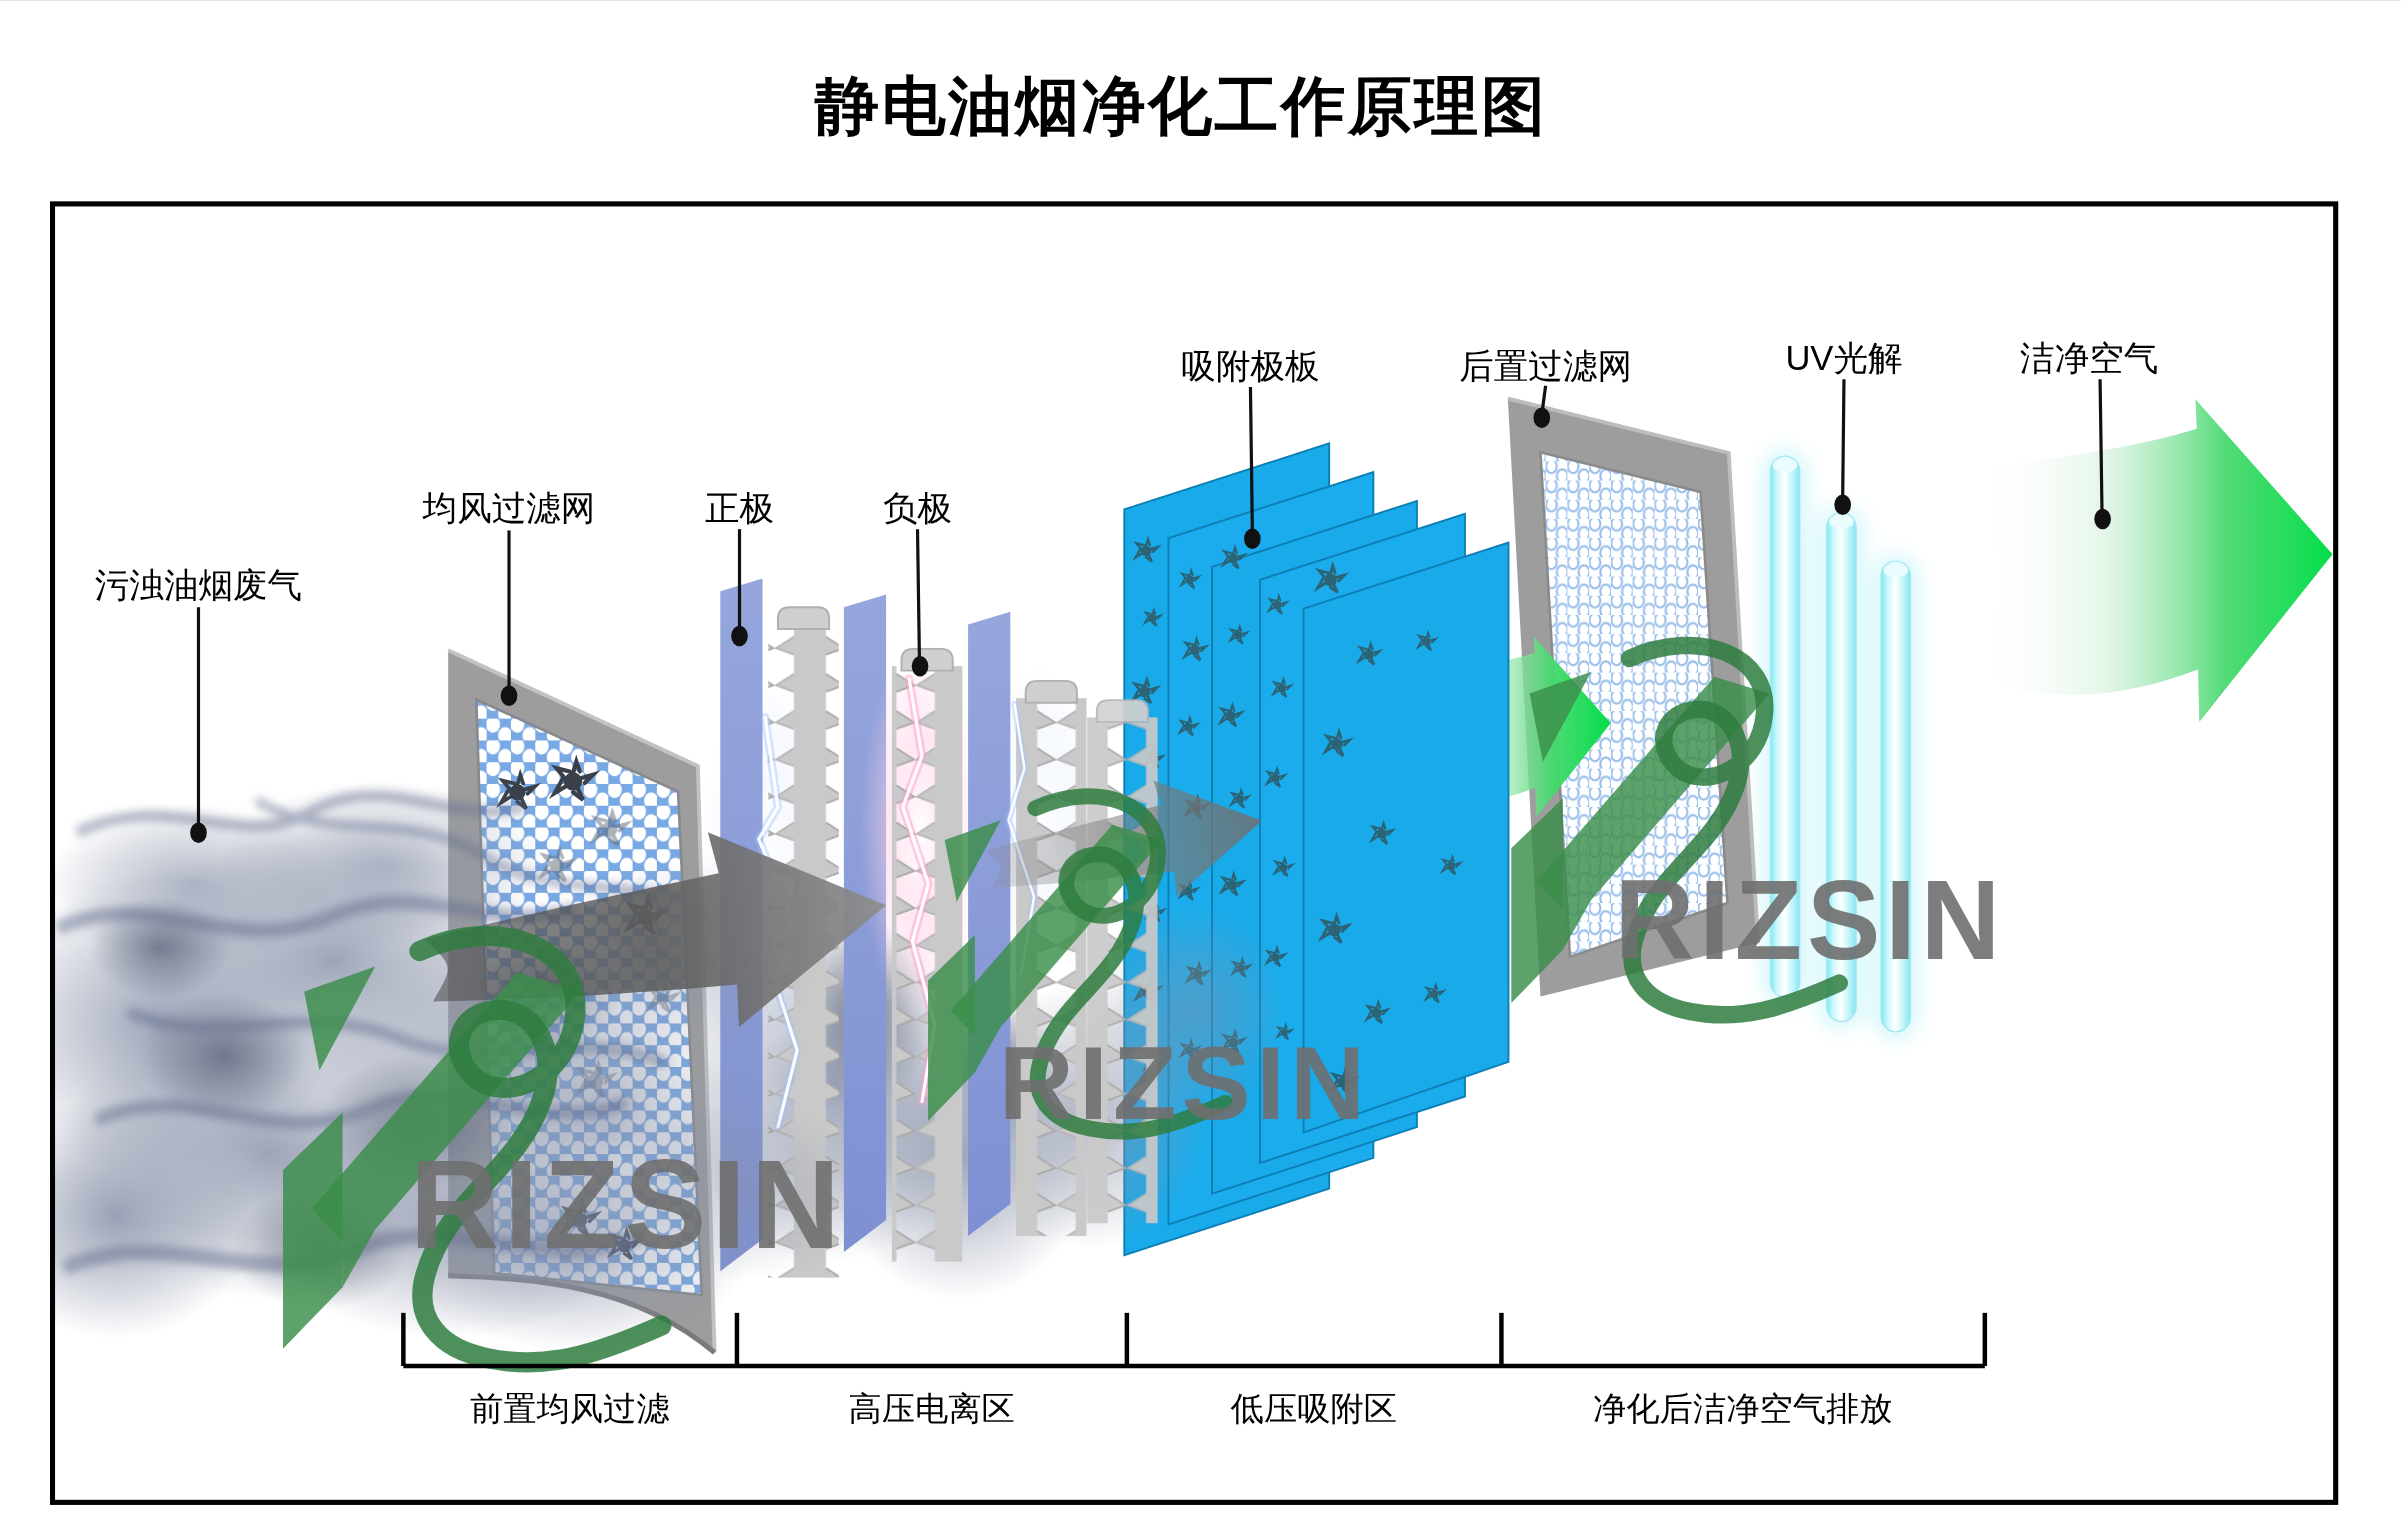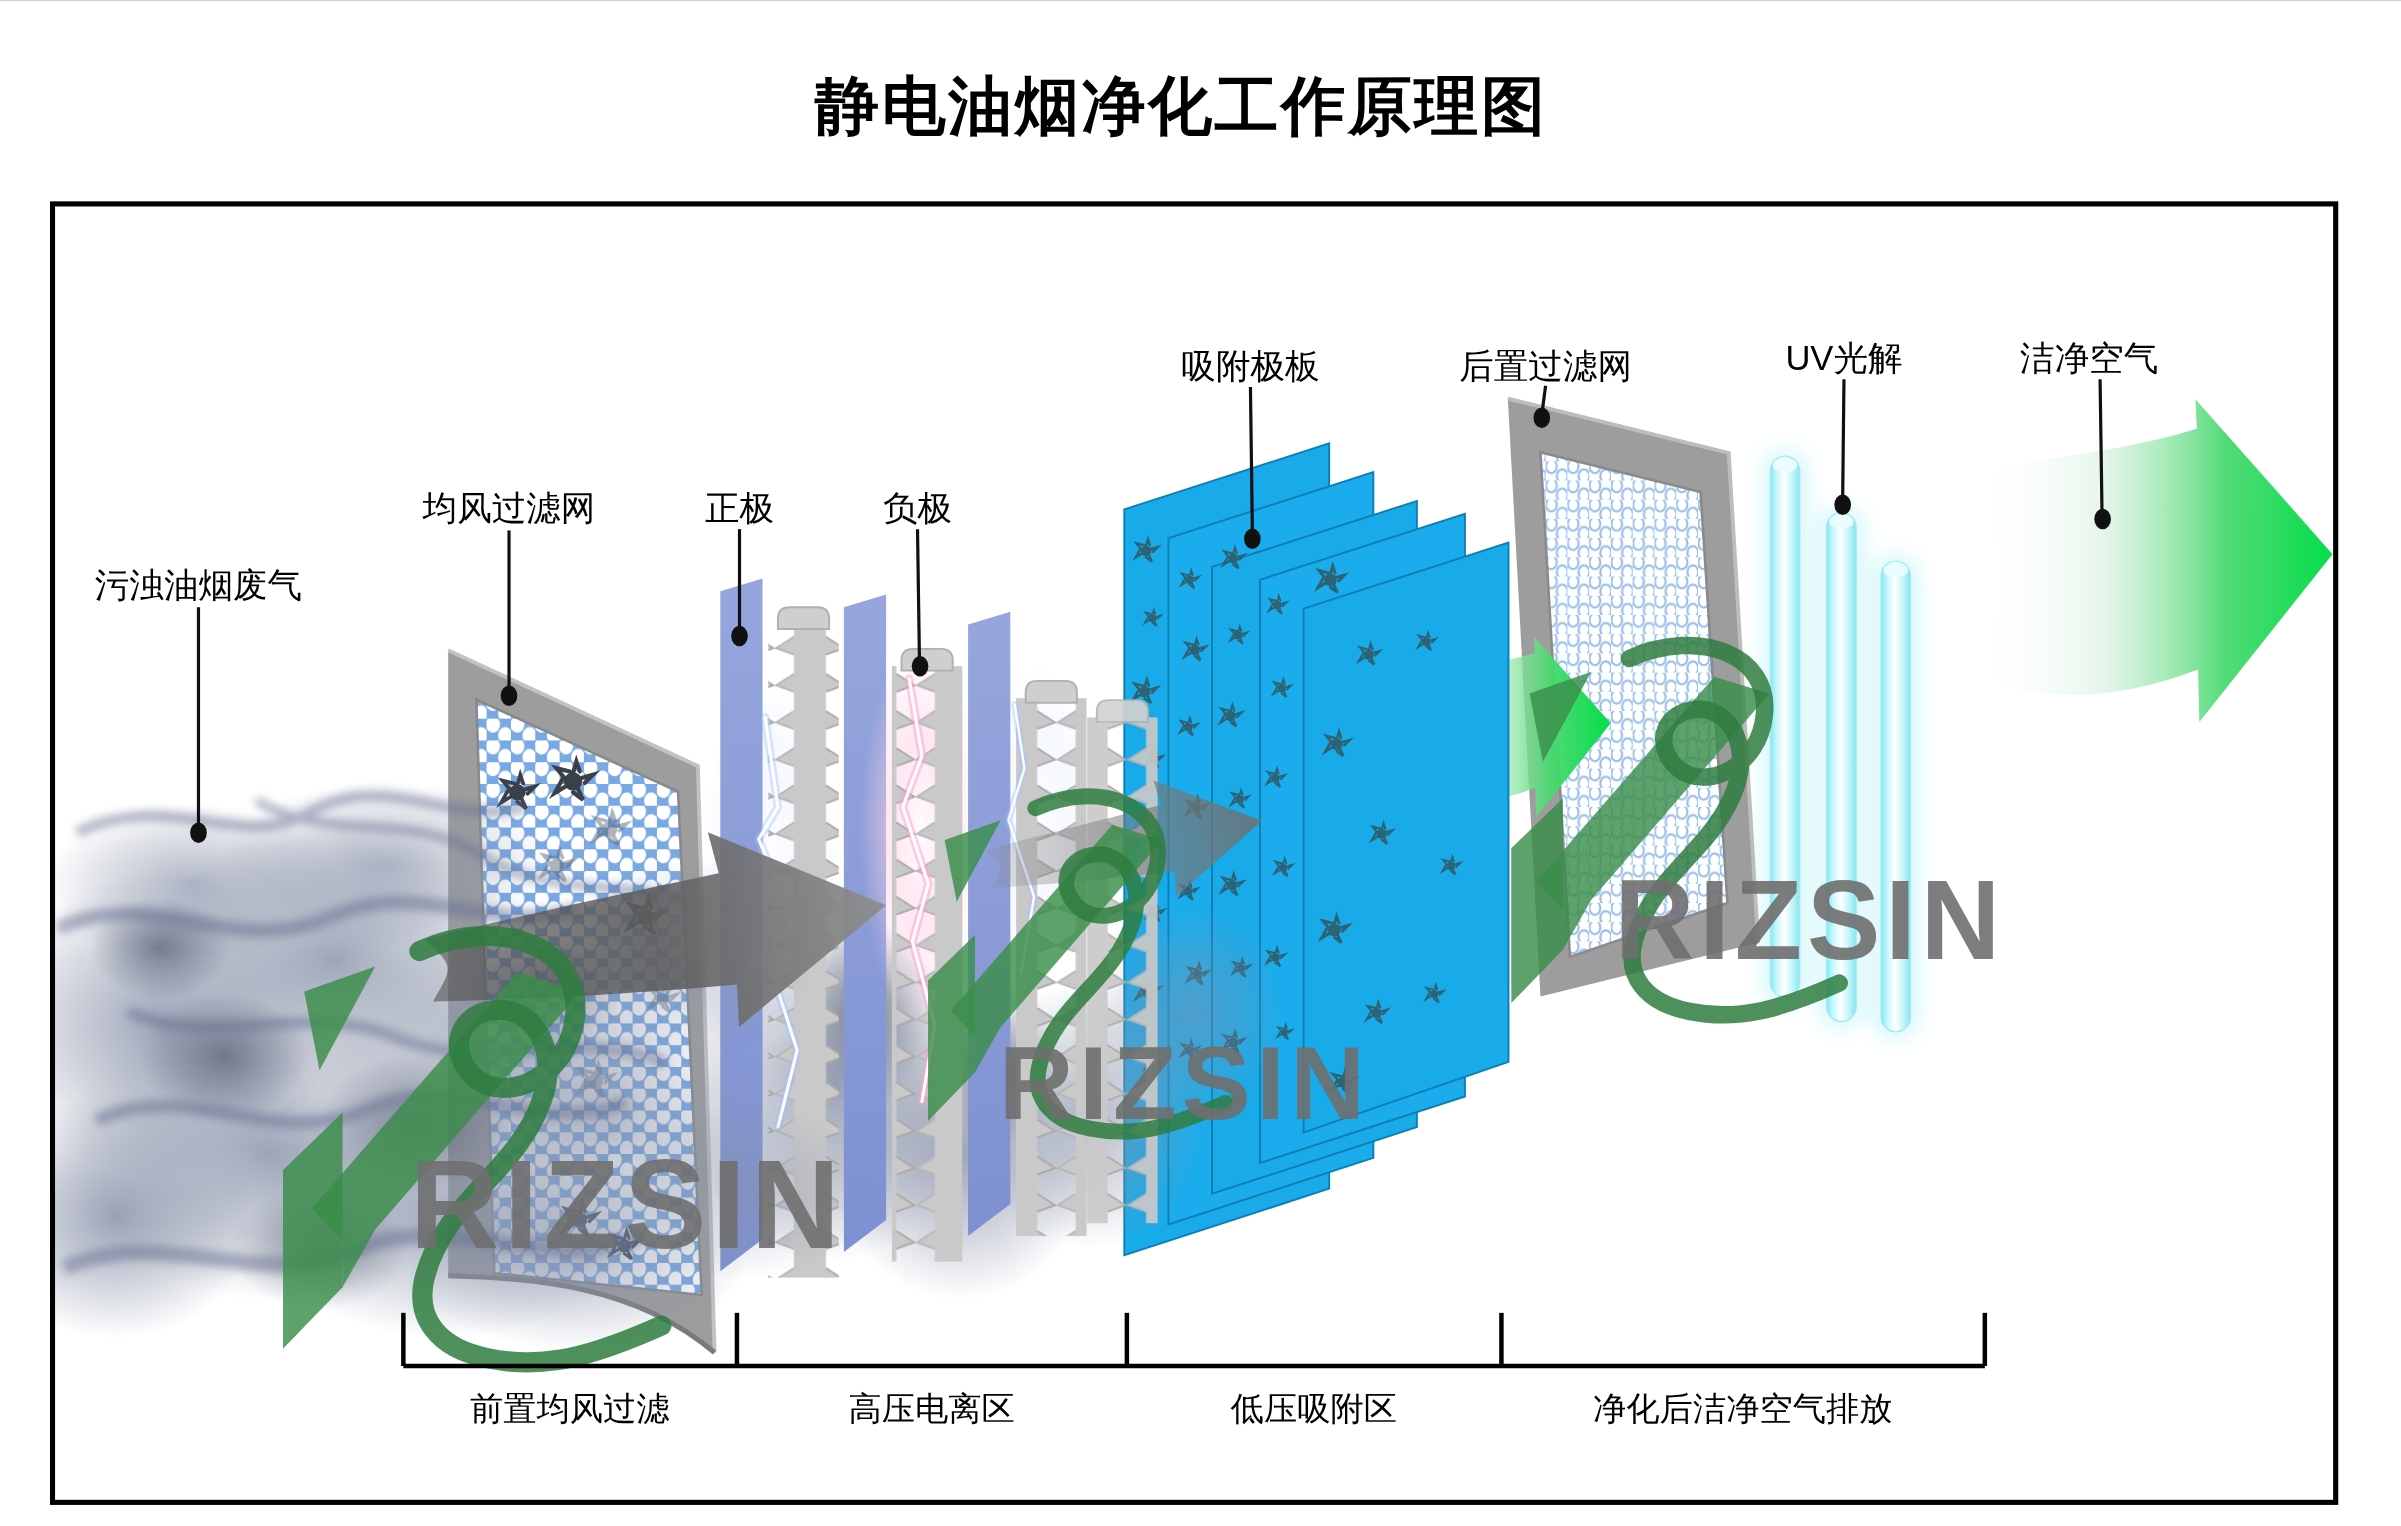--- a/index.html
+++ b/index.html
@@ -1,17 +1,17 @@
 <!DOCTYPE html>
 <html style="font-size:10.2px"><head>
 <meta charset="utf-8">
 <style>
   html,body{margin:0;padding:0;background:#ffffff;}
   body{font-family:"Liberation Sans","DejaVu Sans",sans-serif;}
-  #stage{width:2401px;height:1527px;position:relative;background:#c2410c;}
+  #stage{width:2401px;height:1527px;position:relative;background:#a3a3a3;}
   svg{display:block;}
   text{font-family:"Liberation Sans","DejaVu Sans",sans-serif;fill:#000;}
   .title-text{font-size:100px;font-weight:bold;letter-spacing:4px;}
   .lbl{font-size:54px;}
   .zone-lbl{font-size:52px;}
   .wm{font-weight:bold;fill:#6f6f6f;opacity:.9;letter-spacing:8px;}
 </style>
 </head>
 <body>
 

